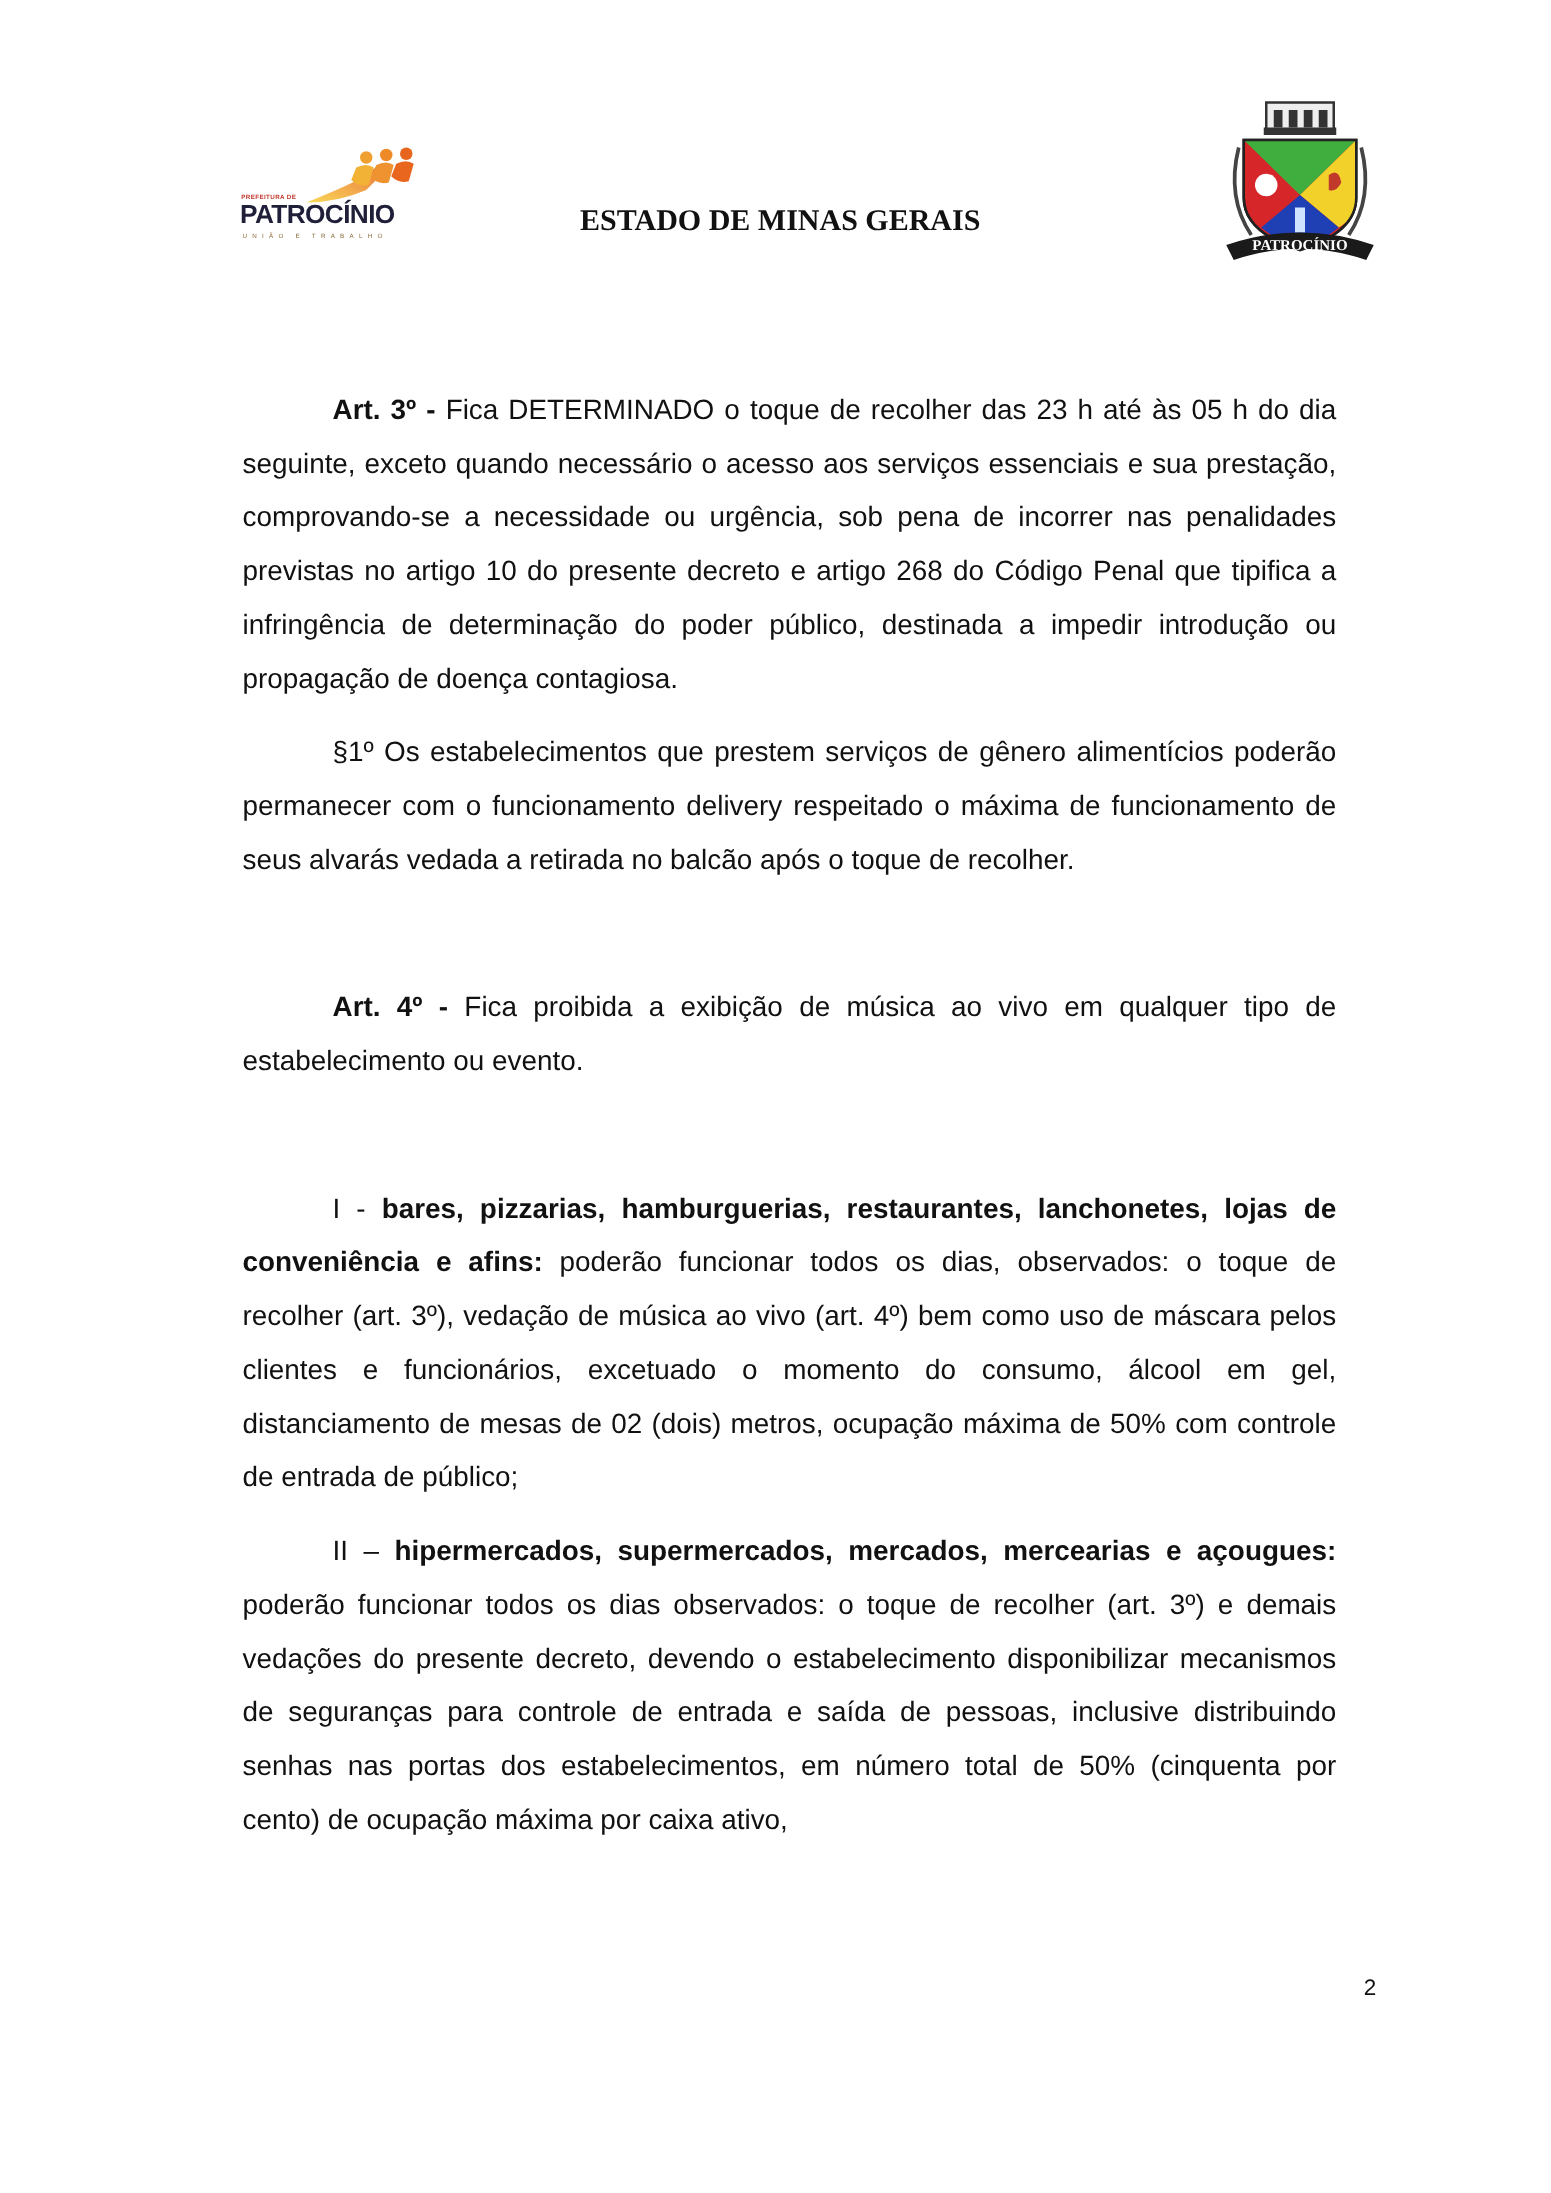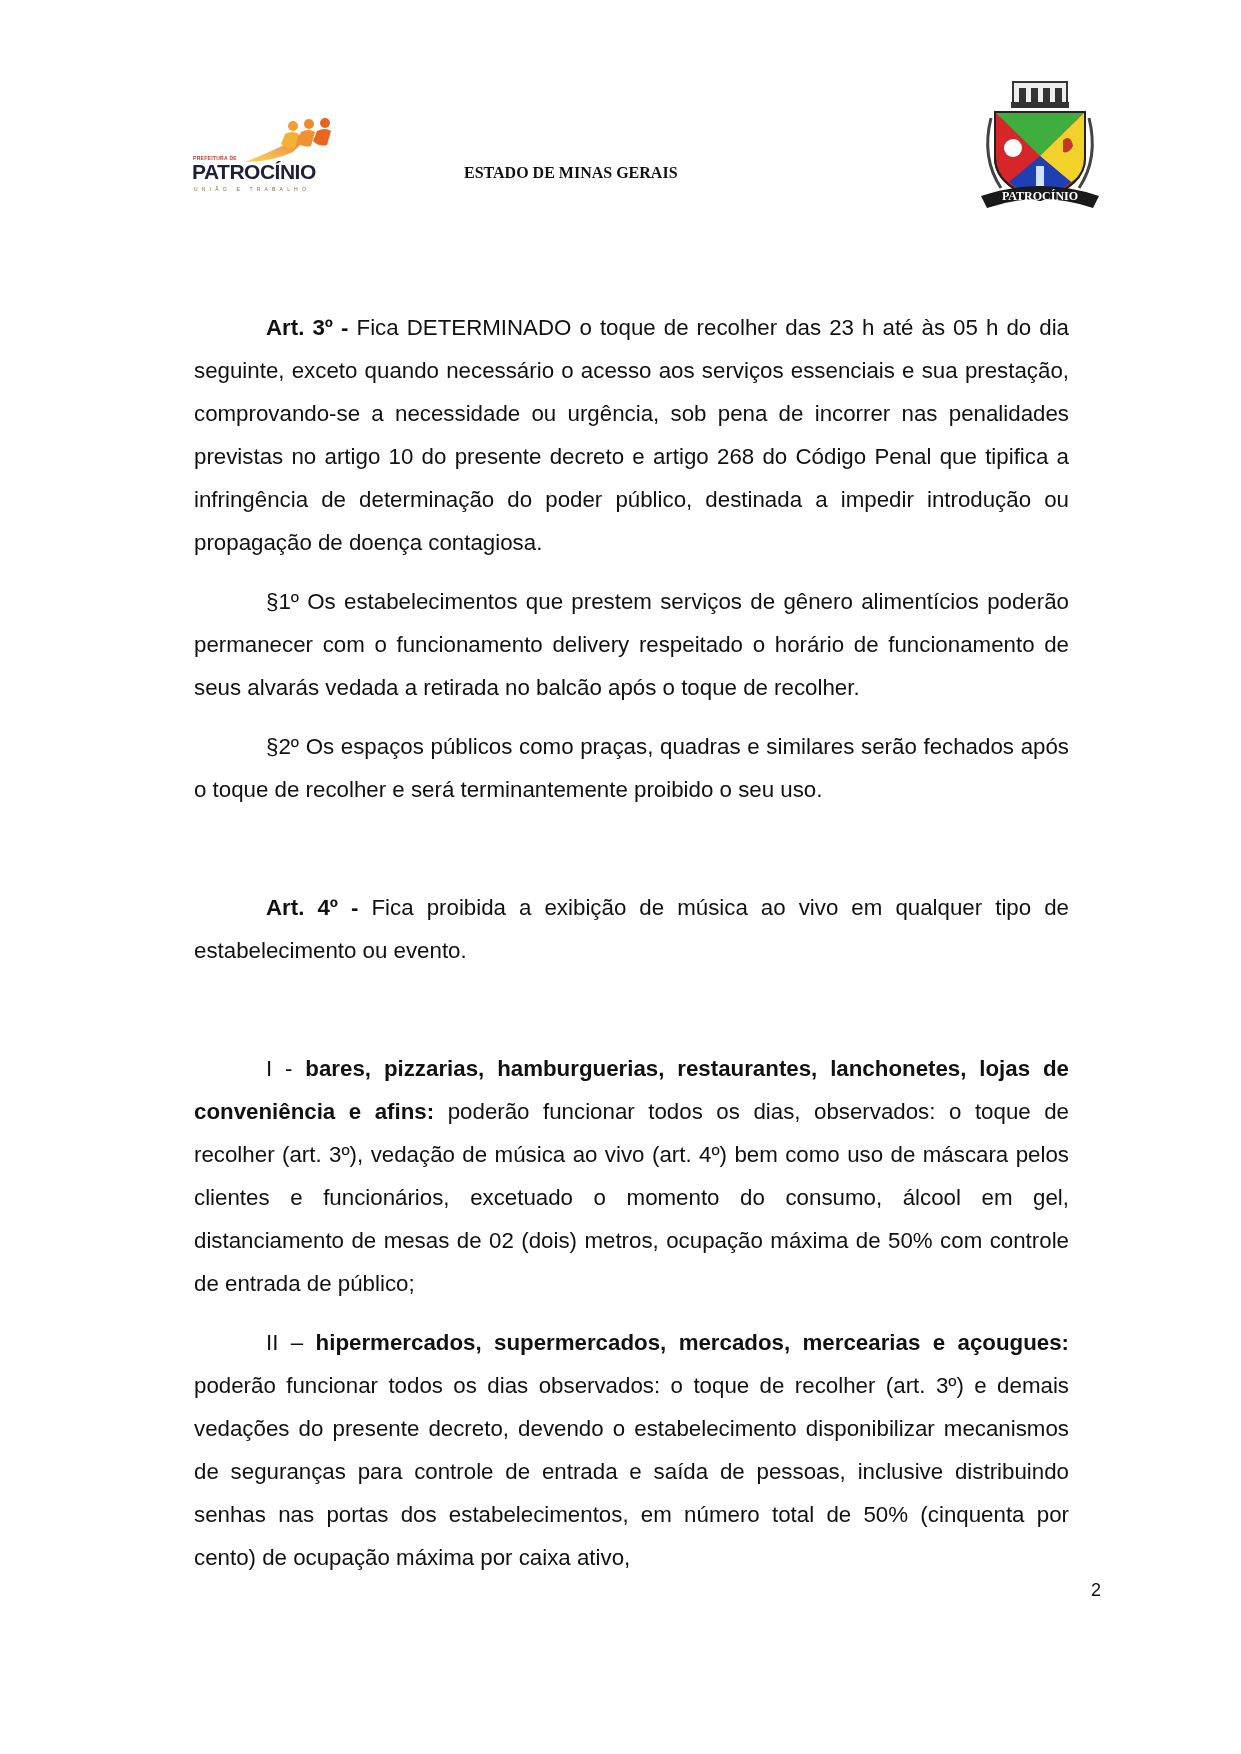--- a/index.html
+++ b/index.html
@@ -4,21 +4,21 @@
 <style>
   html, body { margin: 0; padding: 0; background: #ffffff; }
   body { width: 1241px; height: 1754px; position: relative; overflow: hidden; color: #000; }
   .header { position: absolute; left: 0; top: 0; width: 1241px; height: 230px; }
   .logo-left { position: absolute; left: 190px; top: 108px; width: 145px; height: 82px; }
   .logo-left .figures { position: absolute; left: 55px; top: 6px; width: 90px; height: 50px; }
   .logo-left .small-label { position: absolute; left: 3px; top: 47px; font-family: "Liberation Sans", sans-serif; font-size: 5px; font-weight: bold; color: #c0392b; letter-spacing: 0.3px; }
   .logo-left .big-label { position: absolute; left: 2px; top: 52px; font-family: "Liberation Sans", sans-serif; font-size: 21px; font-weight: 900; color: #1f1f3a; letter-spacing: -0.5px; }
   .logo-left .motto { position: absolute; left: 4px; top: 78px; font-family: "Liberation Sans", sans-serif; font-size: 5px; color: #8a6a3a; letter-spacing: 4.2px; }
   .title-main { position: absolute; left: 362px; top: 129px; font-family: "Liberation Sans", sans-serif; font-weight: bold; font-size: 26px; letter-spacing: 0.1px; color: #111; white-space: nowrap; }
-  .title-sub { position: absolute; left: 464px; top: 164px; font-family: "Liberation Serif", serif; font-weight: bold; font-size: 16px; color: #111; white-space: nowrap; }
+  .title-sub { position: absolute; left: 464px; top: 164px; font-family: "Liberation Serif", serif; font-weight: bold; font-size: 24px; color: #111; white-space: nowrap; }
   .crest { position: absolute; left: 975px; top: 78px; width: 130px; height: 135px; }
 
   .body-text { position: absolute; left: 178px; top: 290px; width: 907px; font-family: "Liberation Sans", sans-serif; font-size: 22.3px; line-height: 43px; color: #111; }
   .p { text-align: justify; margin: 16px; }
   .indent { text-indent: 72px; }
   .gap { height: 43px; }
   b { font-weight: bold; }
   .page-number { position: absolute; left: 1091px; top: 1580px; font-family: "Liberation Sans", sans-serif; font-size: 18px; color: #111; }
 </style>
 </head>
@@ -69,22 +69,21 @@
     <path d="M16 40 q-10 40 10 70" stroke="#444" stroke-width="3" fill="none"></path>
     <path d="M114 40 q10 40 -10 70" stroke="#444" stroke-width="3" fill="none"></path>
 
     <path d="M6 118 Q65 98 124 118 L118 130 Q65 112 12 130 Z" fill="#1a1a1a"></path>
     <text x="65" y="122" text-anchor="middle" font-family="Liberation Serif, serif" font-size="12" font-weight="bold" fill="#fff">PATROCÍNIO</text>
   </svg>
 </div>
 
 <div class="body-text">
   <p class="p indent"><b>Art. 3º -</b><span> Fica DETERMINADO o toque de recolher das 23 h até às 05 h do dia seguinte, exceto quando necessário o acesso aos serviços essenciais e sua prestação, comprovando-se a necessidade ou urgência, sob pena de incorrer nas penalidades previstas no artigo 10 do presente decreto e artigo 268 do Código Penal que tipifica a infringência de determinação do poder público, destinada a impedir introdução ou propagação de doença contagiosa.</span></p>
-  <p class="p indent">§1º Os estabelecimentos que prestem serviços de gênero alimentícios poderão permanecer com o funcionamento delivery respeitado o horário de funcionamento de seus alvarás vedada a retirada no balcão após o toque de recolher.</p>
-  <p class="p indent">§2º Os espaços públicos como praças, quadras e similares serão fechados após o toque de recolher e será terminantemente proibido o seu uso.</p>
+  <p class="p indent">§1º Os estabelecimentos que prestem serviços de gênero alimentícios poderão permanecer com o funcionamento delivery respeitado o máxima de funcionamento de seus alvarás vedada a retirada no balcão após o toque de recolher.</p>
   <div class="gap"></div>
   <p class="p indent"><b>Art. 4º -</b><span> Fica proibida a exibição de música ao vivo em qualquer tipo de estabelecimento ou evento.</span></p>
   <div class="gap"></div>
   <p class="p indent"><span>I - </span><b>bares, pizzarias, hamburguerias, restaurantes, lanchonetes, lojas de conveniência e afins:</b><span> poderão funcionar todos os dias, observados: o toque de recolher (art. 3º), vedação de música ao vivo (art. 4º) bem como uso de máscara pelos clientes e funcionários, excetuado o momento do consumo, álcool em gel, distanciamento de mesas de 02 (dois) metros,  ocupação máxima de 50% com controle de entrada de público;</span></p>
   <p class="p indent"><span>II – </span><b>hipermercados, supermercados, mercados, mercearias e açougues:</b><span> poderão funcionar todos os dias observados: o toque de recolher (art. 3º) e demais vedações do presente decreto, devendo o estabelecimento disponibilizar mecanismos de seguranças para controle de entrada e saída de pessoas, inclusive distribuindo senhas nas portas dos estabelecimentos, em número total de 50% (cinquenta por cento) de ocupação máxima por caixa ativo,</span></p>
 </div>
 
 <div class="page-number">2</div>
 
 </body></html>

